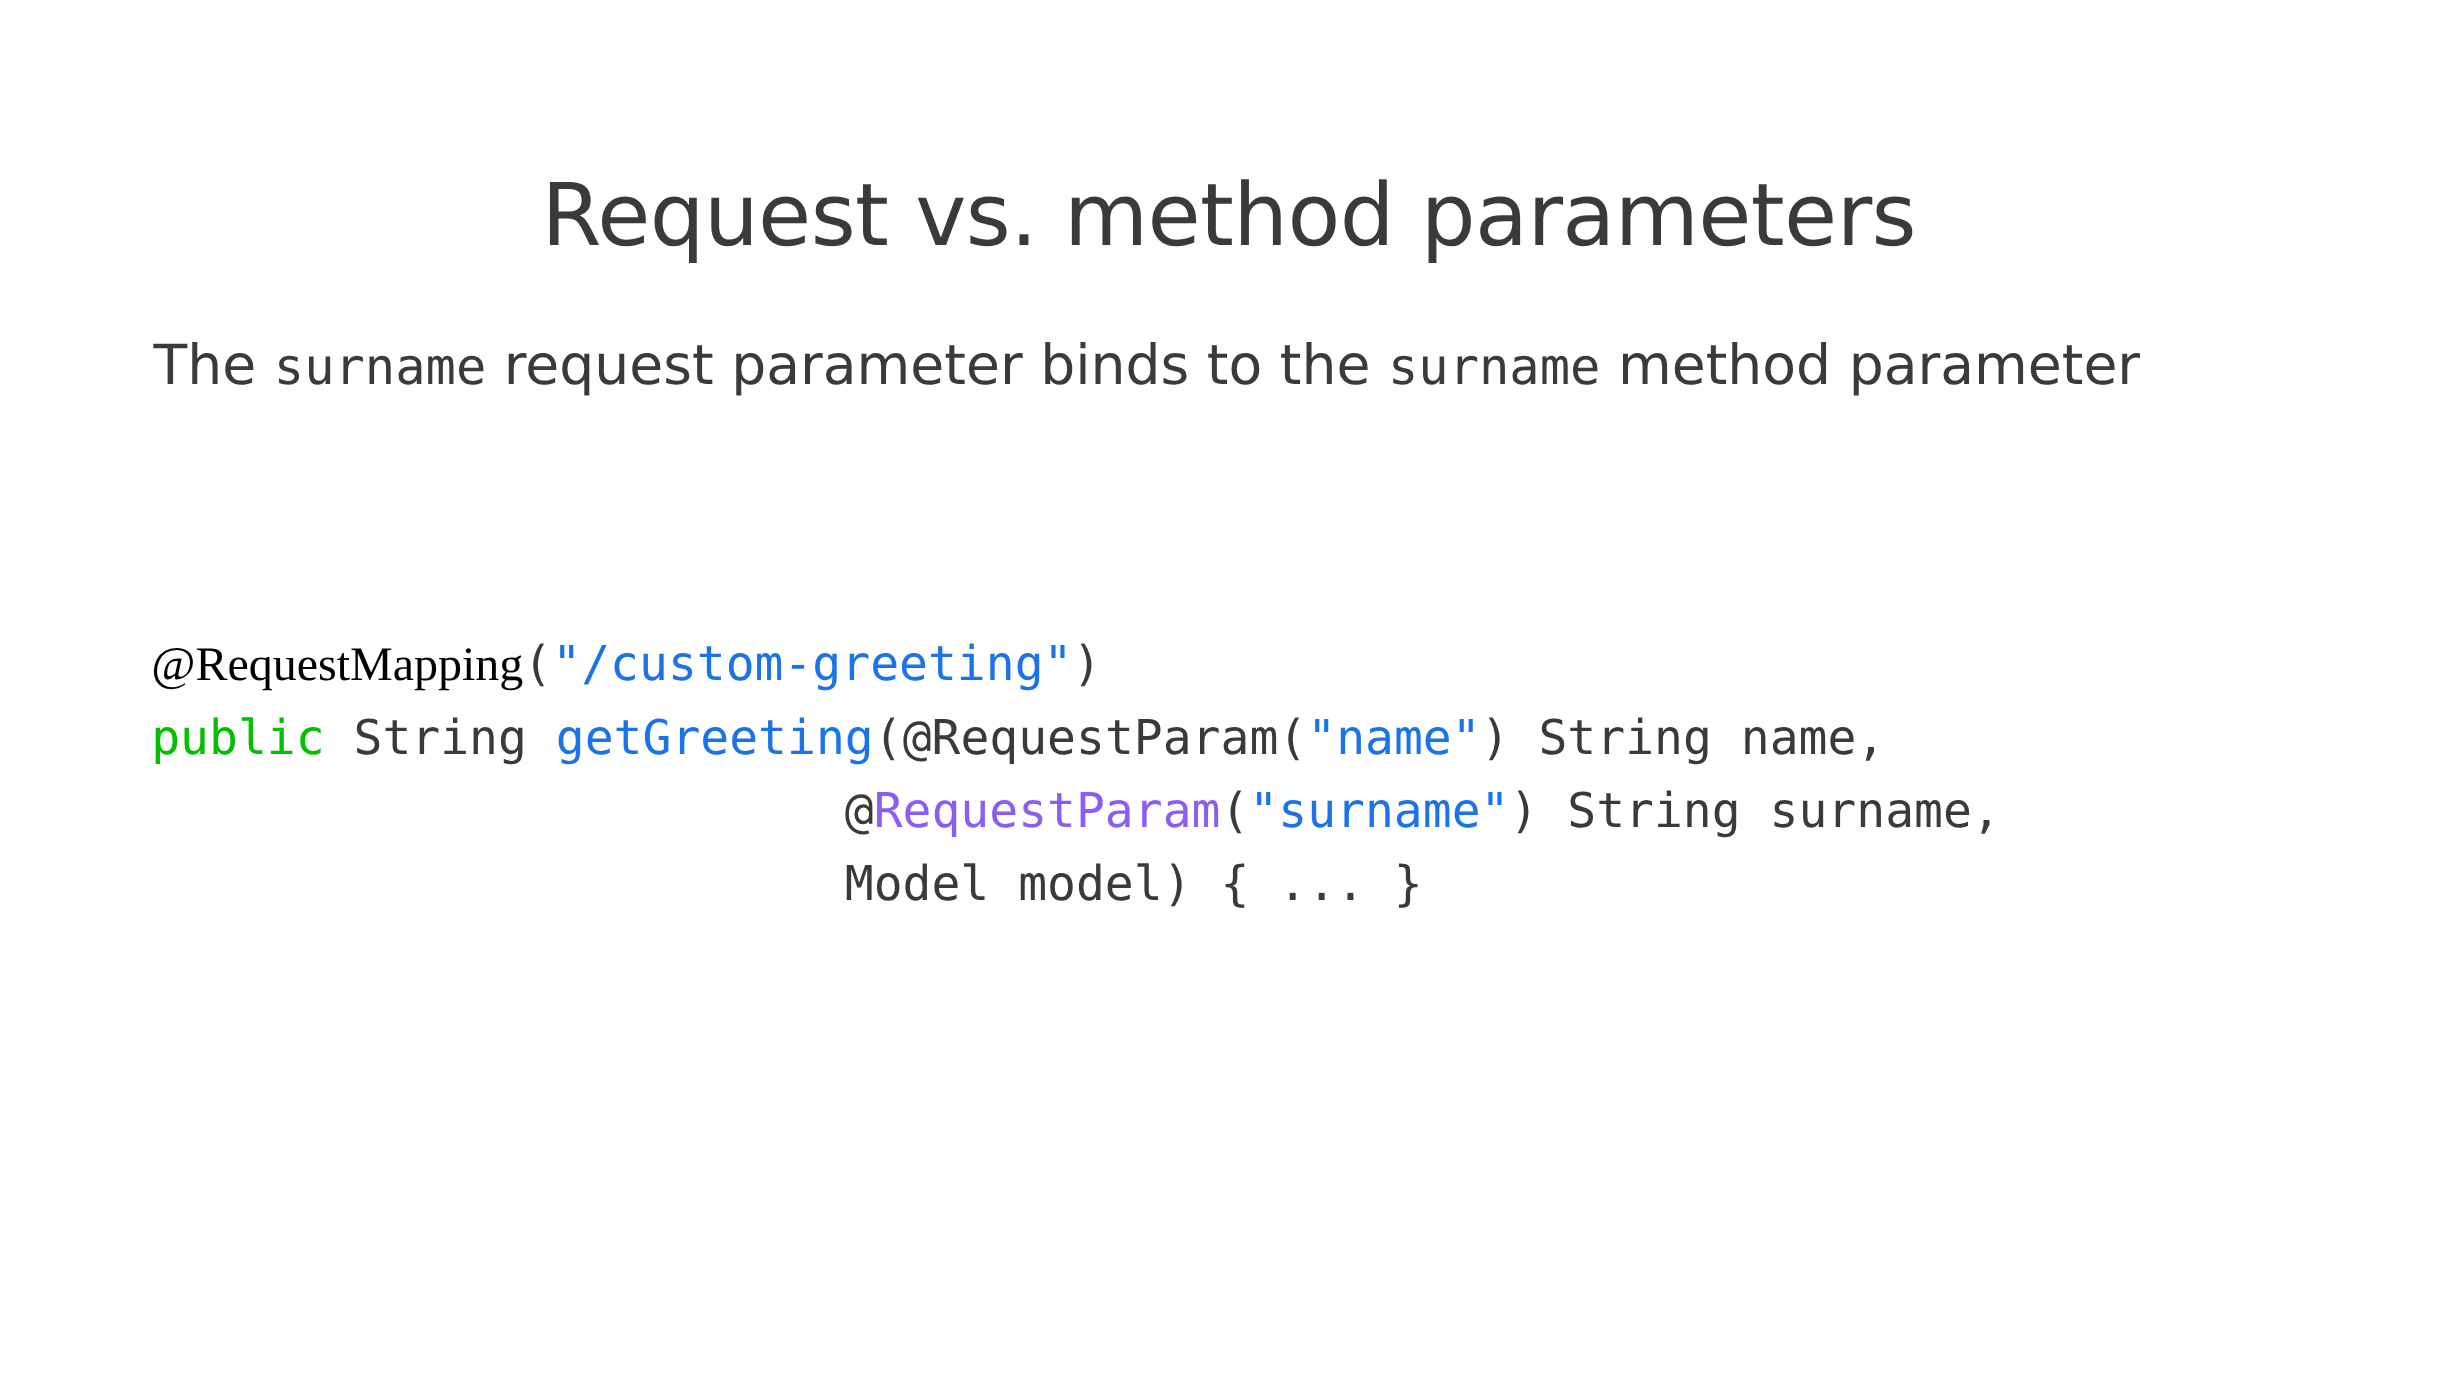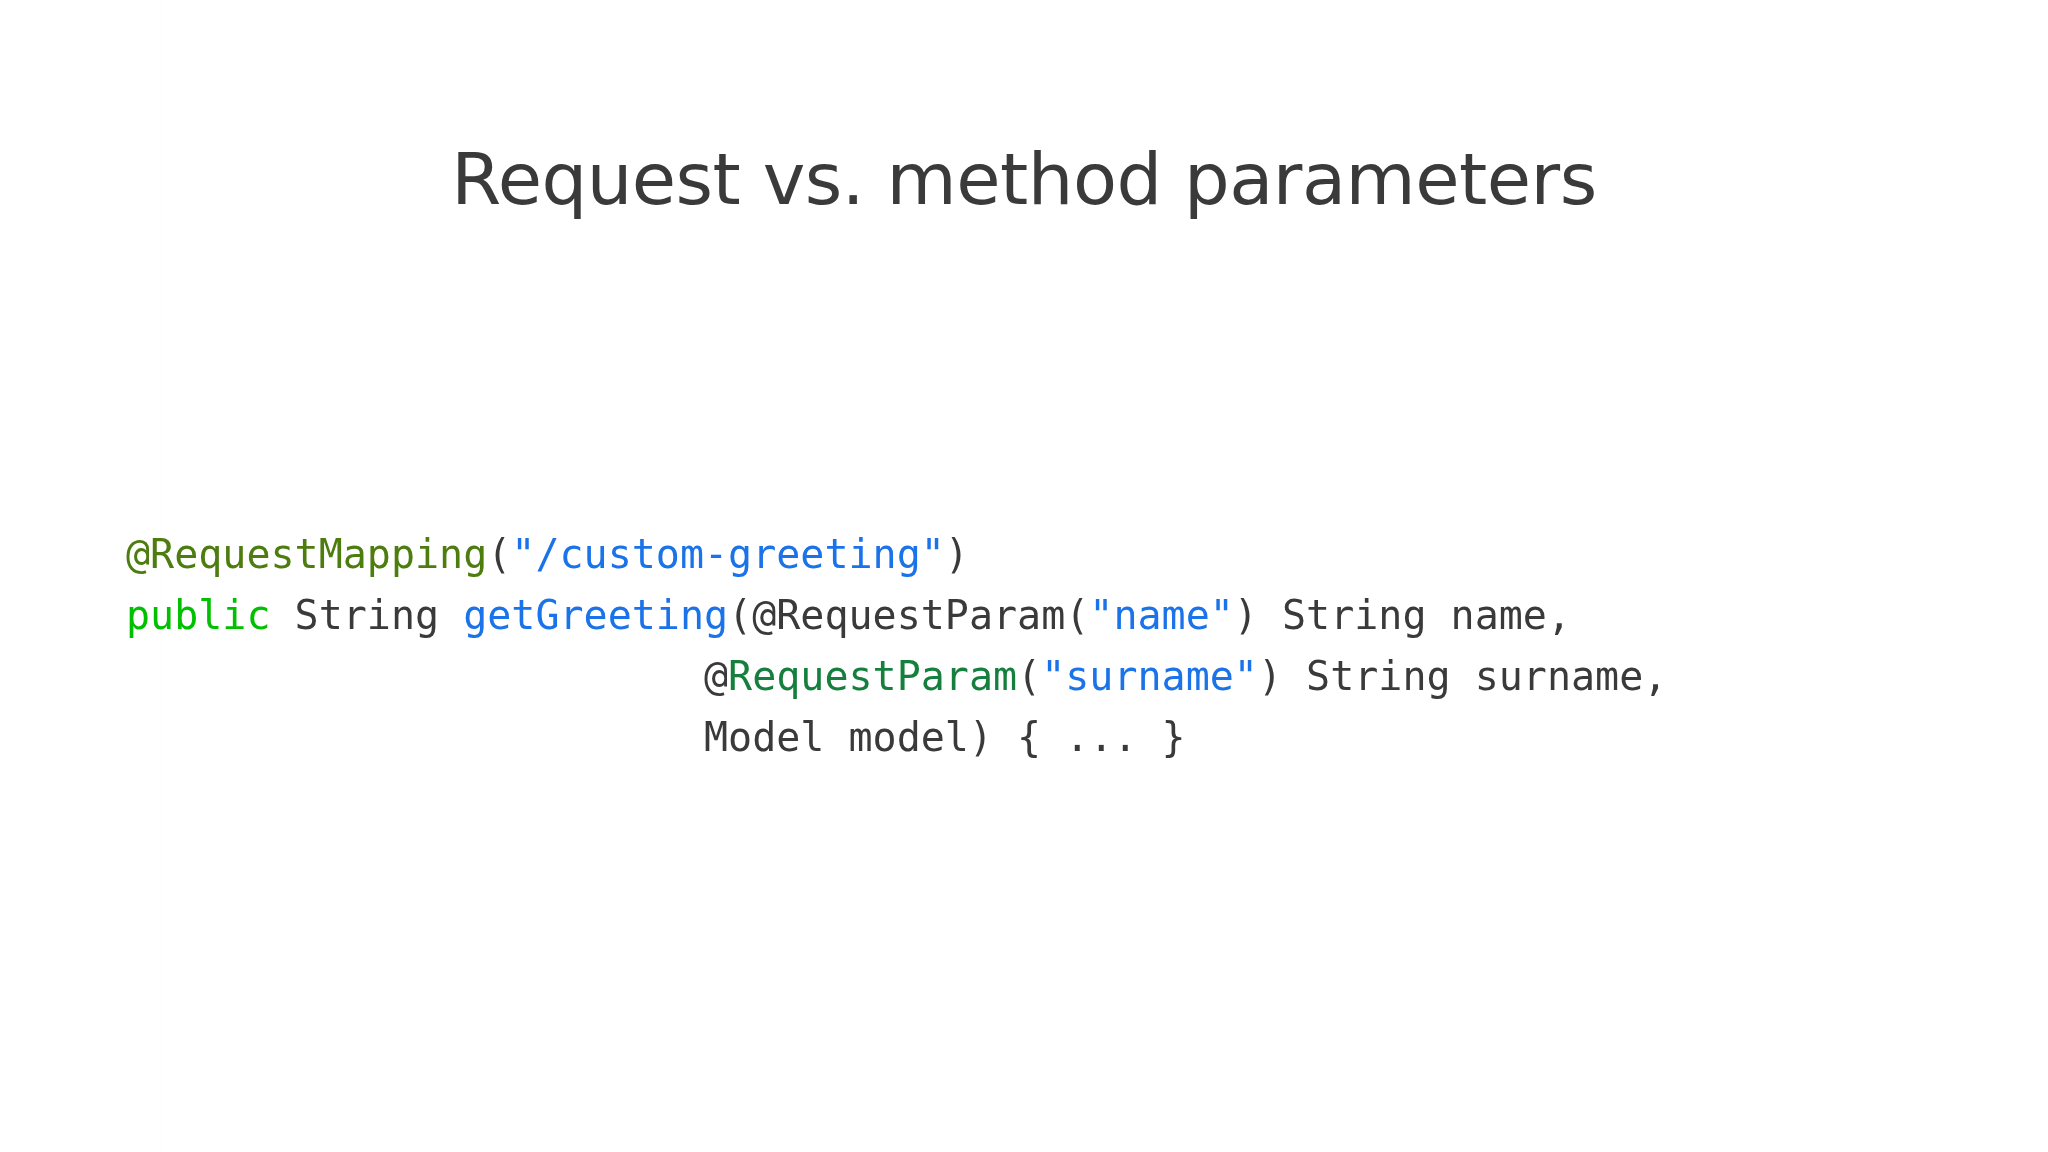--- a/index.html
+++ b/index.html
@@ -72,32 +72,36 @@
     top: 484px;
     font-family: "DejaVu Sans Mono", monospace;
     font-size: 40px;
     line-height: 1.52;
     color: #3a3a3a;
     white-space: pre;
     letter-spacing: 0px;
   }
   .code-line { display: block; height: 61px; }
 
-  .tok-ann-dim   { color: #4d7c0f; }
+  .tok-ann-dim   { color: #000000; font-family: Liberation Serif, serif; }
   .tok-str       { color: #1a73e8; }
   .tok-kw        { color: #00c000; margin-top: 20px; }
   .tok-fn        { color: #1a73e8; margin-top: 12px; }
   .tok-plain     { color: #3a3a3a; }
-  .tok-hl        { color: #15803d; }
+  .tok-hl        { color: #8b5cf6; }
 </style>
 </head>
 <body>
 
 <div class="slide">
 
   <div class="content-edge"></div>
 
   <h1 class="slide-title">Request vs. method parameters</h1>
 
+  <div class="body-text">
+    <span>The </span><span class="code-inline">surname</span><span> request parameter binds to the </span><span class="code-inline">surname</span><span> method</span>
+    <span>parameter</span>
+  </div>
 
   <pre class="code-block"><span class="code-line"><span class="tok-ann-dim">@RequestMapping</span><span class="tok-plain">(</span><span class="tok-str">"/custom-greeting"</span><span class="tok-plain">)</span></span><span class="code-line"><span class="tok-kw">public</span><span class="tok-plain"> </span><span class="tok-plain">String</span><span class="tok-plain"> </span><span class="tok-fn">getGreeting</span><span class="tok-plain">(</span><span class="tok-plain">@RequestParam</span><span class="tok-plain">(</span><span class="tok-str">"name"</span><span class="tok-plain">)</span><span class="tok-plain"> String name,</span></span><span class="code-line"><span class="tok-plain">                        </span><span class="tok-plain">@</span><span class="tok-hl">RequestParam</span><span class="tok-plain">(</span><span class="tok-str">"surname"</span><span class="tok-plain">)</span><span class="tok-plain"> String surname,</span></span><span class="code-line"><span class="tok-plain">                        </span><span class="tok-plain">Model model) { ... }</span></span></pre>
 
 </div>
 
 </body></html>

